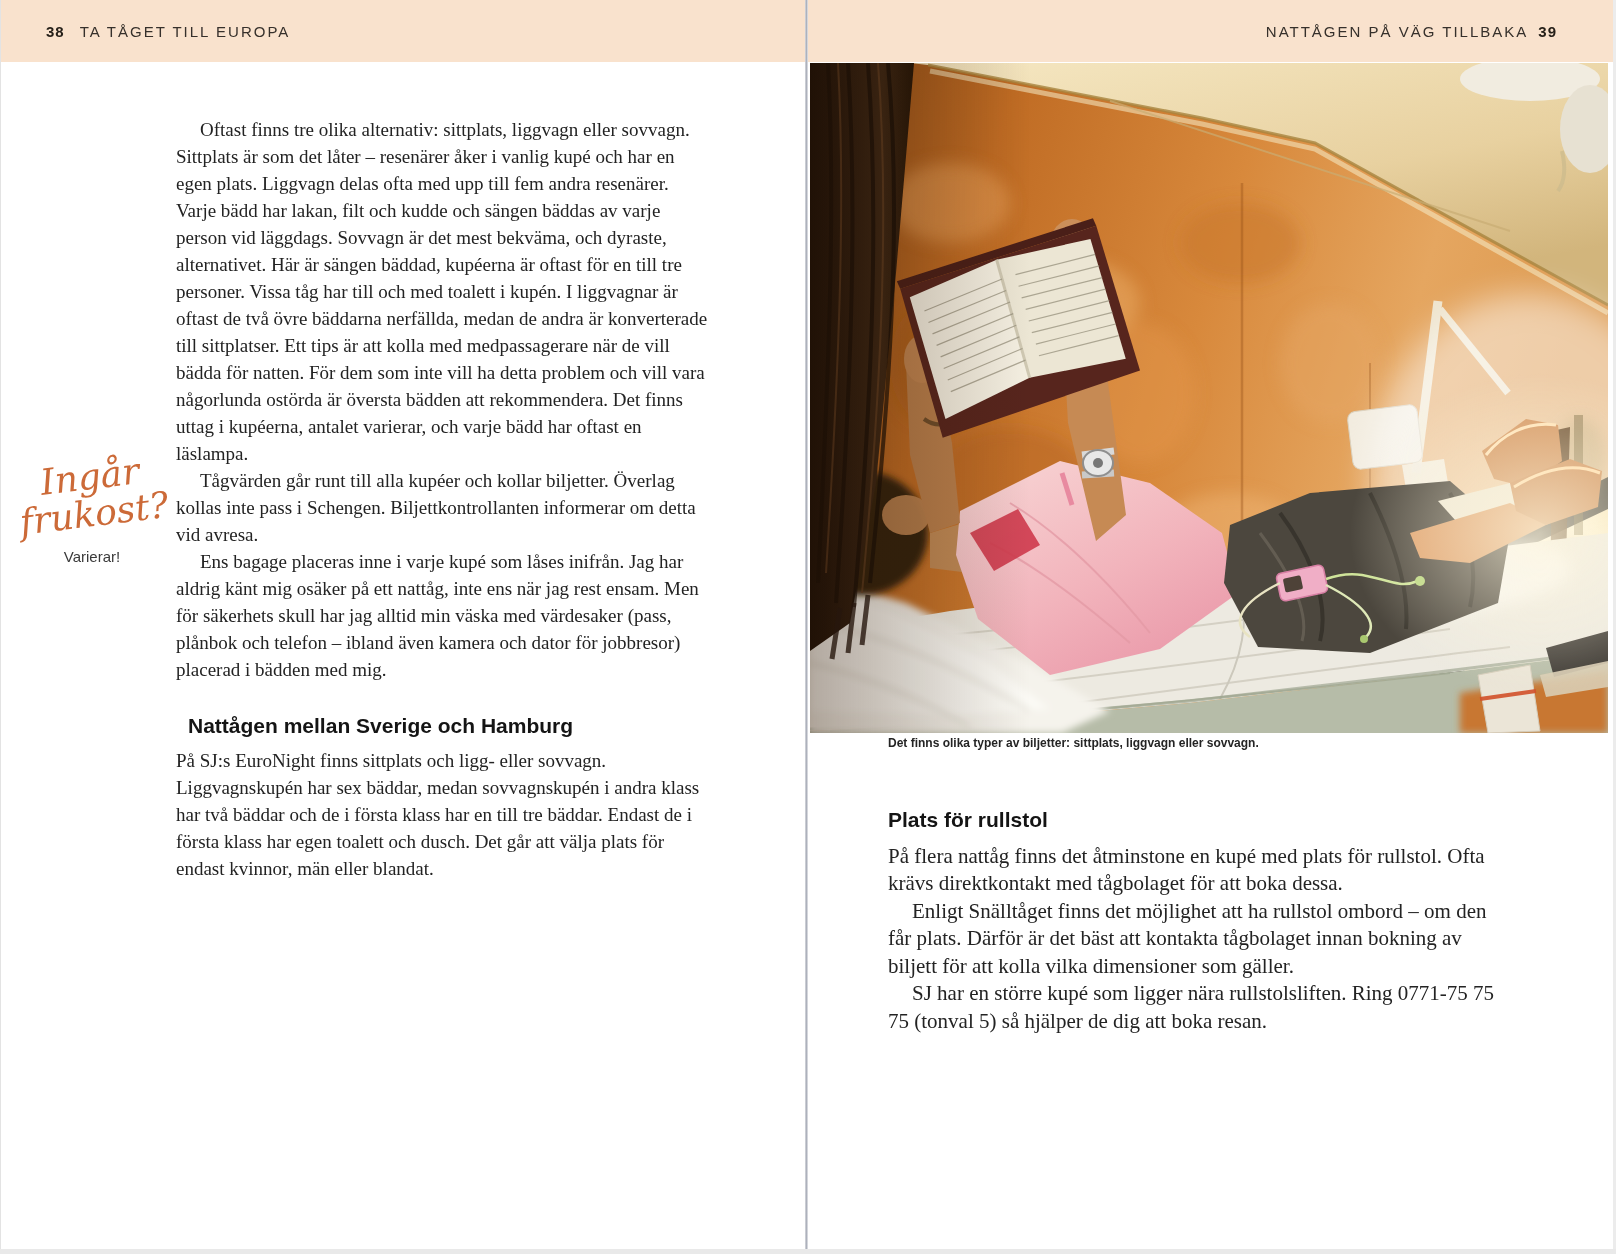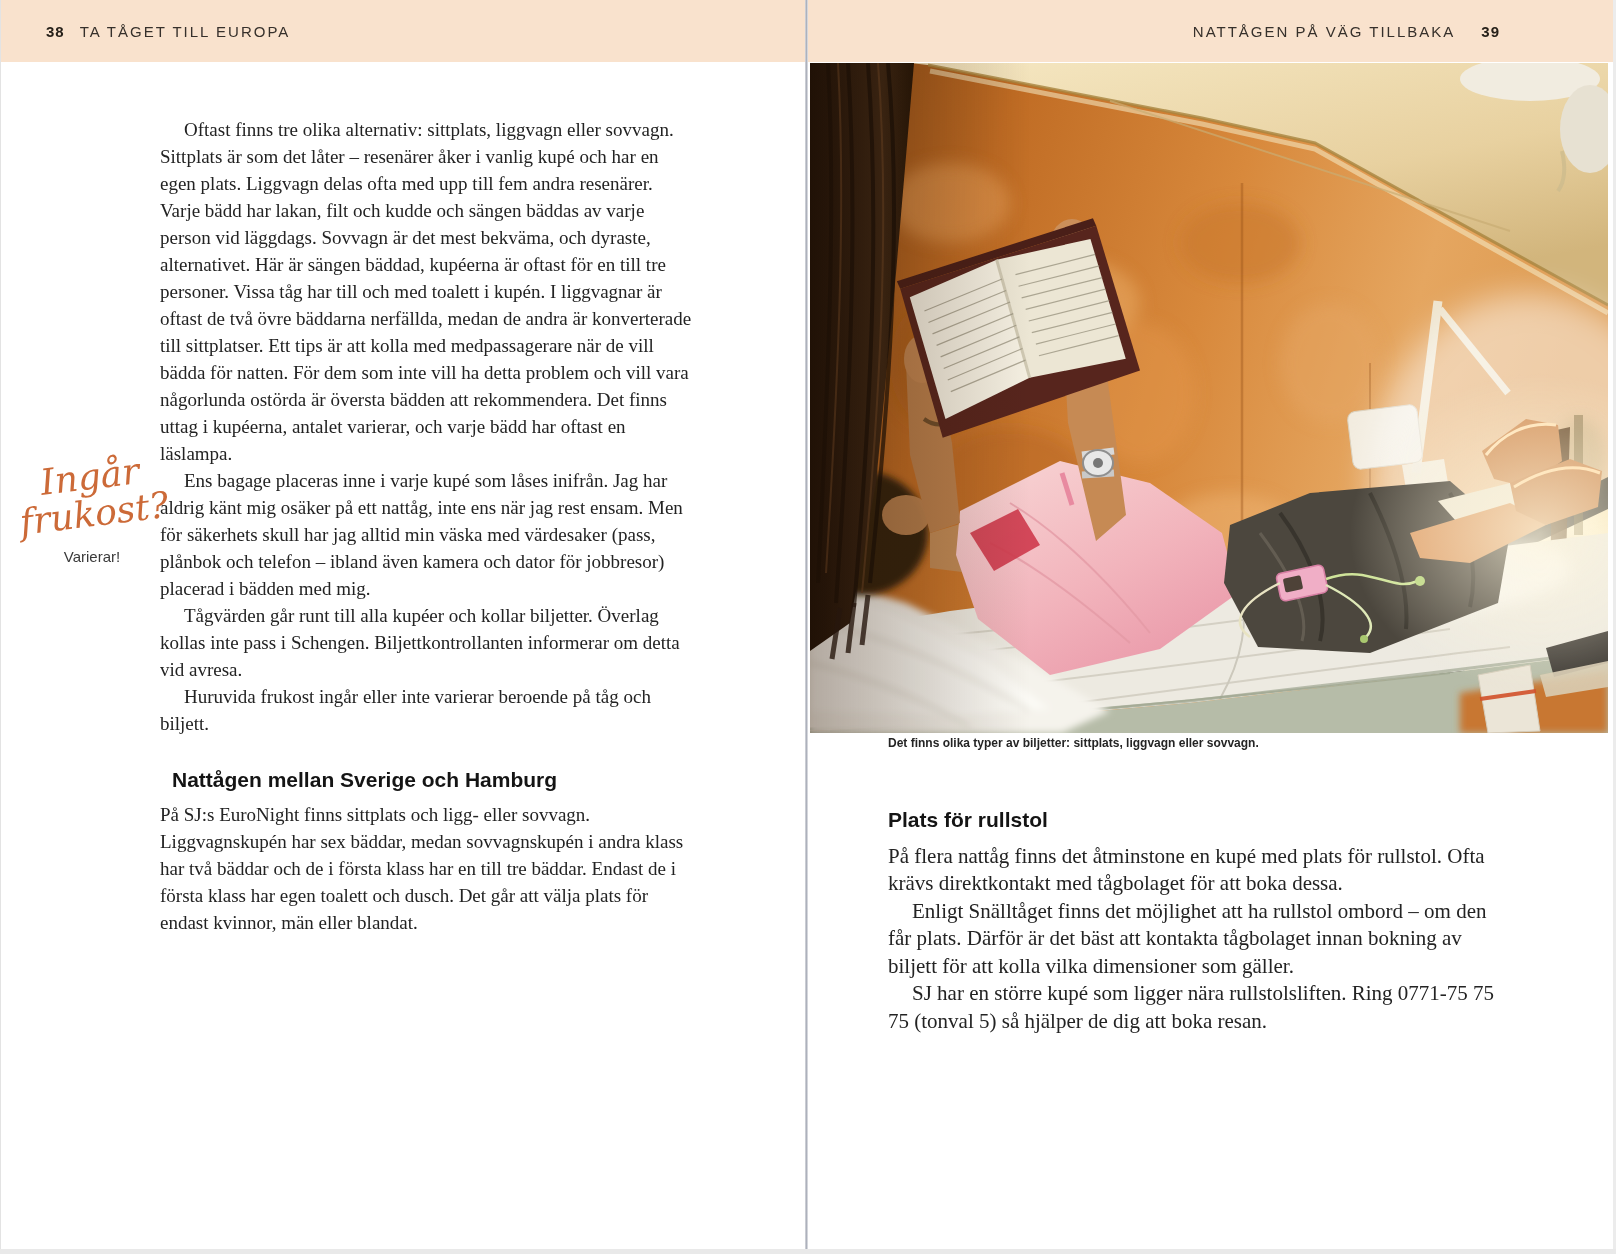--- a/index.html
+++ b/index.html
@@ -7,27 +7,27 @@
           font-family:"Liberation Serif",serif;color:#232323;}
   
   .edge-left{position:absolute;left:0;top:0;width:1px;height:1250px;background:#e3e3e3;}
   .edge-right{position:absolute;left:1613px;top:0;width:3px;height:1250px;background:#ececec;}
   .edge-bottom{position:absolute;left:0;top:1249px;width:1616px;height:5px;background:#e9e9e9;}
   
   .header-band{position:absolute;left:0;top:0;width:1616px;height:62px;background:#f9e2cd;
                display:flex;justify-content:space-between;align-items:center;
                font-family:"Liberation Sans",sans-serif;font-size:15px;color:#36302b;}
   .band-left{display:flex;align-items:center;gap:15px;padding-left:46px;letter-spacing:2px;}
-  .band-right{display:flex;align-items:center;gap:26px;padding-right:116px;letter-spacing:2px;}
+  .band-right{display:flex;align-items:center;gap:10px;padding-right:59px;letter-spacing:2px;}
   .page-num{font-weight:bold;color:#262019;letter-spacing:1px;}
   
   .divider{position:absolute;left:805px;top:0;width:3px;height:1254px;
            background:linear-gradient(to right,#d8dade,#adb1bc,#e8e9ec);}
   
-  .left-text{position:absolute;left:160px;top:116px;width:534px;font-size:19px;line-height:27px;}
+  .left-text{position:absolute;left:176px;top:116px;width:534px;font-size:19px;line-height:27px;}
   .left-text p,.right-text p{margin:0;}
   .indent{text-indent:24px;}
   .sec-heading{font-family:"Liberation Sans",sans-serif;font-weight:bold;font-size:21px;
                color:#141414;margin:29px 0 8px 12px;}
   
   .margin-note{position:absolute;left:14px;top:458px;width:156px;text-align:center;}
   .script{font-family:"DejaVu Serif",serif;font-style:italic;color:#cc6a38;
           font-size:36px;line-height:37px;transform:rotate(-7deg);}
   .answer{margin-top:16px;font-family:"Liberation Sans",sans-serif;font-size:15px;color:#3a3a3a;}
   
@@ -50,23 +50,22 @@
       <span>TA TÅGET TILL EUROPA</span>
     </div>
     <div class="band-right">
       <span>NATTÅGEN PÅ VÄG TILLBAKA</span>
       <span class="page-num">39</span>
     </div>
   </div>
 
   <div class="left-text">
     <p class="indent">Oftast finns tre olika alternativ: sittplats, liggvagn eller sovvagn. Sittplats är som det låter – resenärer åker i vanlig kupé och har en egen plats. Liggvagn delas ofta med upp till fem andra resenärer. Varje bädd har lakan, filt och kudde och sängen bäddas av varje person vid läggdags. Sovvagn är det mest bekväma, och dyraste, alternativet. Här är sängen bäddad, kupéerna är oftast för en till tre personer. Vissa tåg har till och med toalett i kupén. I liggvagnar är oftast de två övre bäddarna nerfällda, medan de andra är konverterade till sittplatser. Ett tips är att kolla med medpassagerare när de vill bädda för natten. För dem som inte vill ha detta problem och vill vara någorlunda ostörda är översta bädden att rekommendera. Det finns uttag i kupéerna, antalet varierar, och varje bädd har oftast en läslampa.</p>
+    <p class="indent">Tågvärden går runt till alla kupéer och kollar biljetter. Överlag kollas inte pass i Schengen. Biljettkontrollanten informerar om detta vid avresa.</p>
     <p class="indent">Ens bagage placeras inne i varje kupé som låses inifrån. Jag har aldrig känt mig osäker på ett nattåg, inte ens när jag rest ensam. Men för säkerhets skull har jag alltid min väska med värdesaker (pass, plånbok och telefon – ibland även kamera och dator för jobbresor) placerad i bädden med mig.</p>
-    <p class="indent">Tågvärden går runt till alla kupéer och kollar biljetter. Överlag kollas inte pass i Schengen. Biljettkontrollanten informerar om detta vid avresa.</p>
-    <p class="indent">Huruvida frukost ingår eller inte varierar beroende på tåg och biljett.</p>
     <h3 class="sec-heading">Nattågen mellan Sverige och Hamburg</h3>
     <p>På SJ:s EuroNight finns sittplats och ligg- eller sovvagn. Liggvagnskupén har sex bäddar, medan sovvagnskupén i andra klass har två bäddar och de i första klass har en till tre bäddar. Endast de i första klass har egen toalett och dusch. Det går att välja plats för endast kvinnor, män eller blandat.</p>
   </div>
 
   <div class="margin-note">
     <div class="script">
       <div>Ingår</div>
       <div>frukost?</div>
     </div>
     <div class="answer">Varierar!</div>

